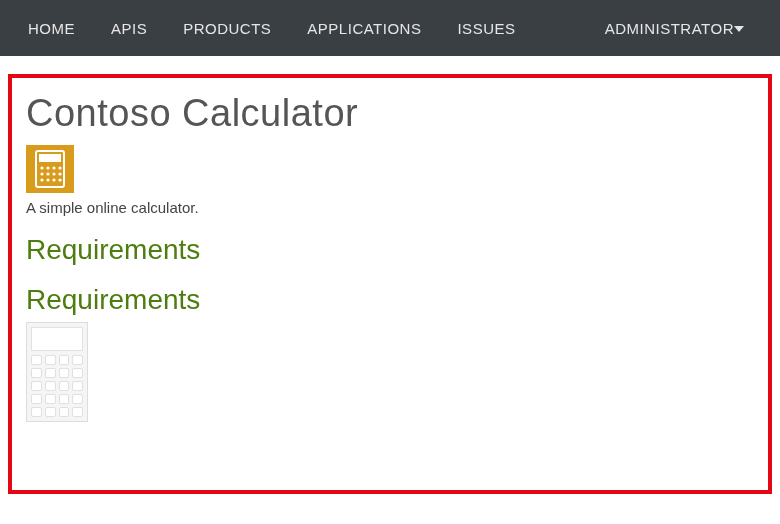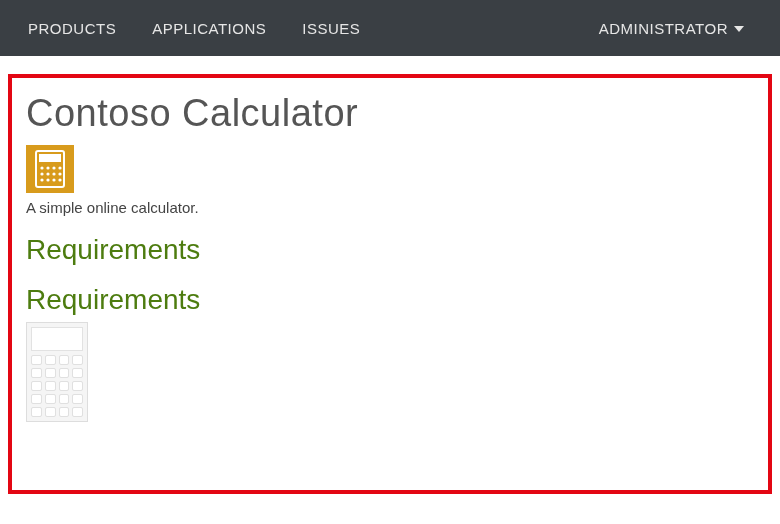--- a/index.html
+++ b/index.html
@@ -23,21 +23,21 @@
       color: #e6e6e6;
       text-decoration: none;
       font-size: 15px;
       letter-spacing: 0.5px;
       padding: 18px 18px;
       cursor: pointer;
       font-weight: 400;
     }
     .topnav a:first-child { padding-left: 10px; }
     .topnav-right { display: flex; align-items: center; }
-    .admin-link { display: inline-flex; align-items: center; gap: 6px; color:#e6e6e6;justify-content:flex-end; }
+    .admin-link { display: inline-flex; align-items: center; color:#e6e6e6;justify-content:flex-end; }
     .caret-down {
       display: inline-block;
       width: 0; height: 0;
       border-left: 5px solid transparent;
       border-right: 5px solid transparent;
       border-top: 6px solid #e6e6e6;
       margin-top: 2px;
     }
     .page-area {
       padding: 18px 8px 8px 8px;
@@ -99,20 +99,22 @@
       background: #fff;
       border: 1px solid #e0e0e0;
       border-radius: 2px;
     }
   </style>
 </head>
 <body>
 
 <nav class="topnav">
   <div class="topnav-left">
+    <a>HOME</a>
+    <a>APIS</a>
     <a>PRODUCTS</a>
     <a>APPLICATIONS</a>
     <a>ISSUES</a>
   </div>
   <div class="topnav-right">
     <a class="admin-link">
       <span>ADMINISTRATOR</span>
       <span class="caret-down"></span>
     </a>
   </div>

